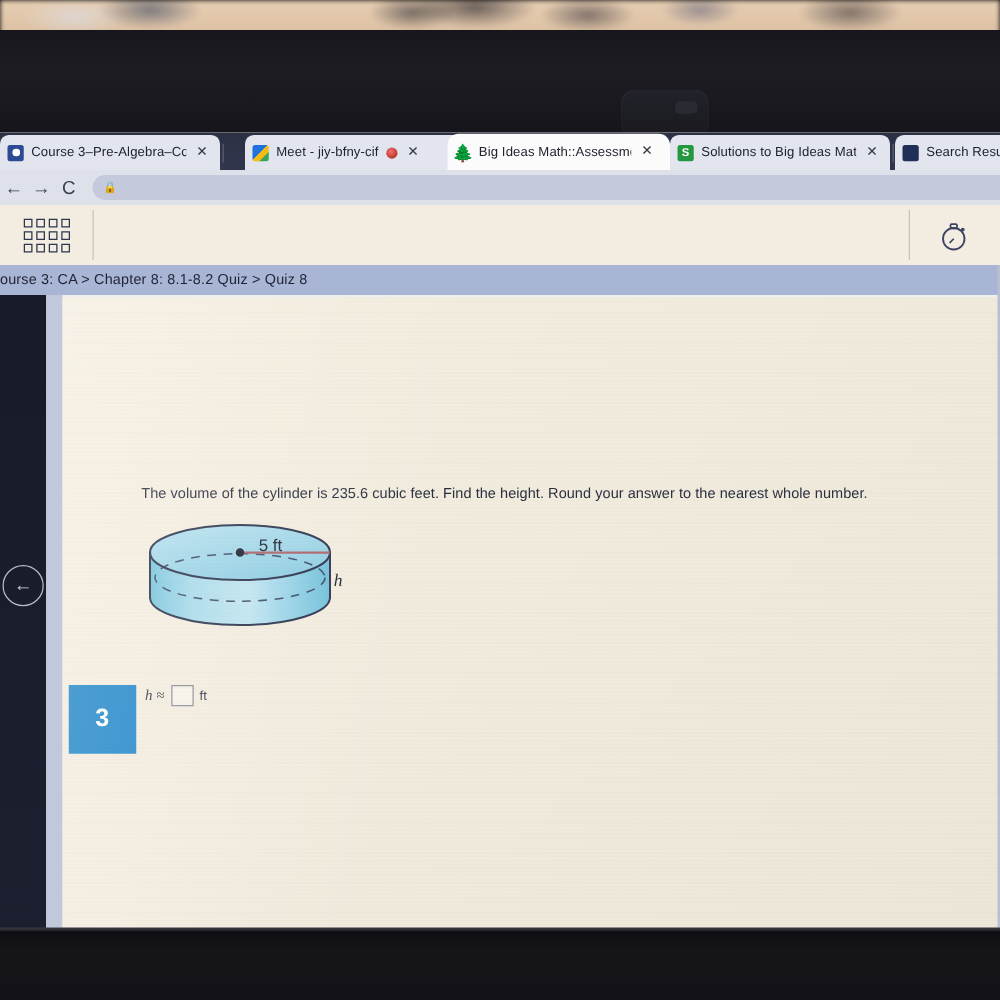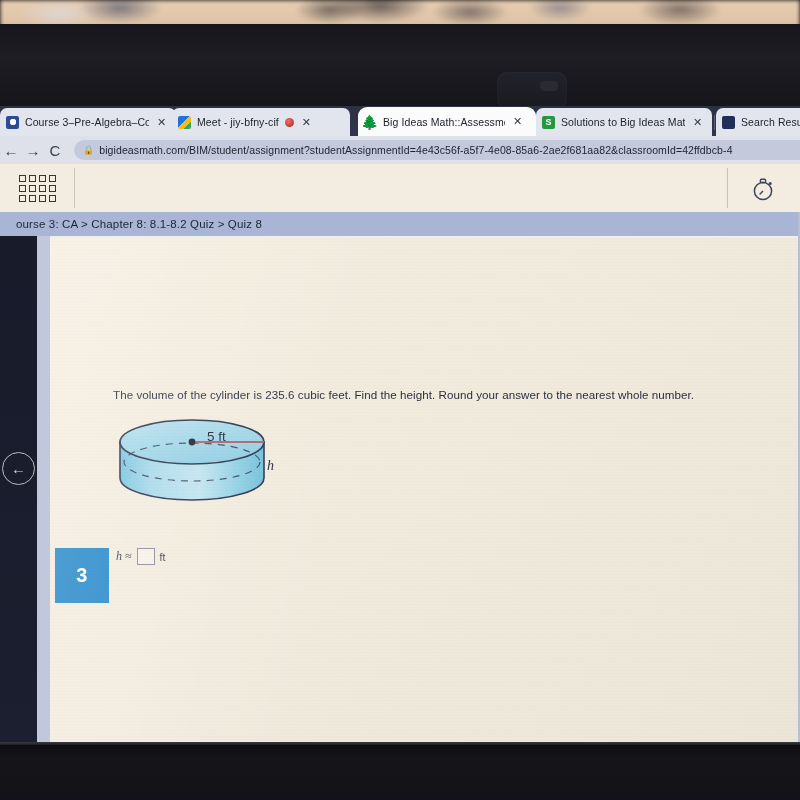--- a/index.html
+++ b/index.html
@@ -191,21 +191,21 @@
   }
 
   
   .crumbbar {
     position: absolute;
     left: 0; top: 106px; width: 800px; height: 24px;
     background: #a8b5d8;
     display:flex; align-items:center;
   }
   .crumb-text {
-    font-size: 11.5px; color:#1e2436; margin-left: 16px;
+    font-size: 11.5px; color:#1e2436; margin-left: 0px;
     white-space:nowrap; letter-spacing:.15px;
   }
 
   
   .rail {
     position: absolute;
     left: 0; top: 130px;
     width: 37px; height: 509px;
     background: linear-gradient(180deg,#171b2b 0%, #1b1f30 100%);
   }
@@ -319,21 +319,21 @@
     <div class="tabstrip">
 
       <div class="tab inactive" style="left:0px; width:176px;">
         <span class="favicon fav-classroom"></span>
         <span class="tab-title" style="max-width:124px;">Course 3–Pre-Algebra–Coho</span>
         <span class="tab-close">✕</span>
       </div>
 
       <div class="tab-sep" style="left:178px;"></div>
 
-      <div class="tab inactive" style="left:172px; width:178px;">
+      <div class="tab inactive" style="left:196px; width:178px;">
         <span class="favicon fav-meet"></span>
         <span class="tab-title" style="max-width:104px;">Meet - jiy-bfny-cif</span>
         <span class="tab-dot-red"></span>
         <span class="tab-close">✕</span>
       </div>
 
       <div class="tab active" style="left:358px; width:178px;">
         <span class="favicon fav-bim">🌲</span>
         <span class="tab-title" style="max-width:122px;">Big Ideas Math::Assessment</span>
         <span class="tab-close">✕</span>
@@ -353,21 +353,20 @@
       </div>
     </div>
 
     <div class="navbar">
       <span class="nav-btn" style="margin-left:0px;">←</span>
       <span class="nav-btn">→</span>
       <span class="nav-btn">C</span>
 
       <div class="omnibox">
         <span class="lock-icon">🔒</span>
-        <span class="url-text">bigideasmath.com/BIM/student/assignment?studentAssignmentId=4e43c56f-a5f7-4e08-85a6-2ae2f681aa82&amp;classroomId=42ffdbcb-4</span>
       </div>
     </div>
 
     <div class="site-header">
       <div class="waffle">
         <i></i>
           <i></i>
           <i></i>
           <i></i>
         <i></i>

